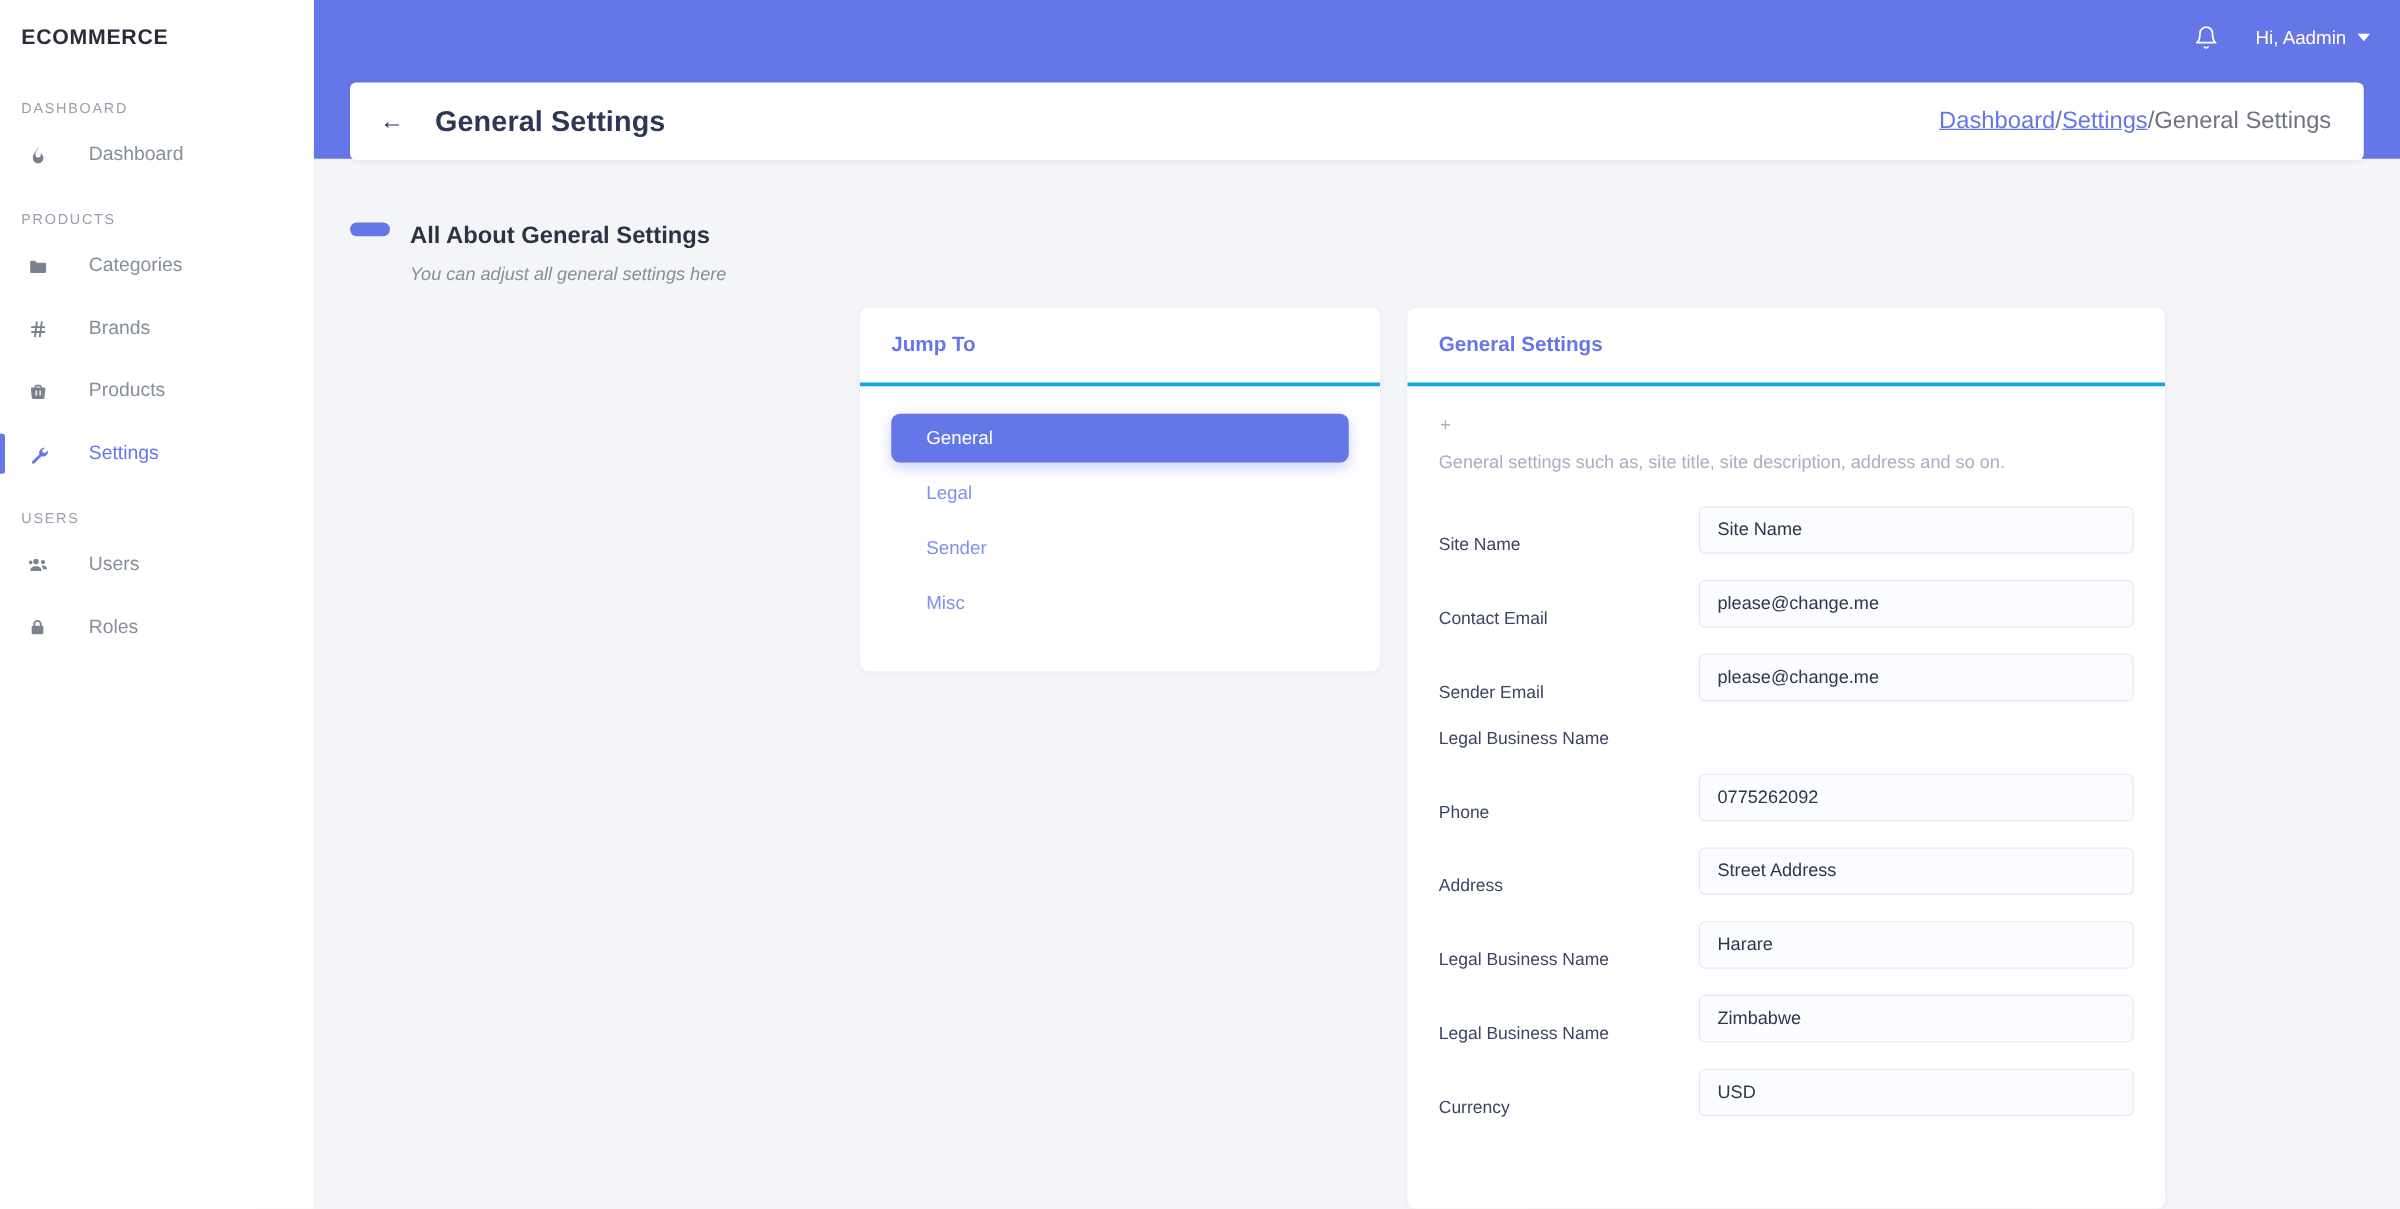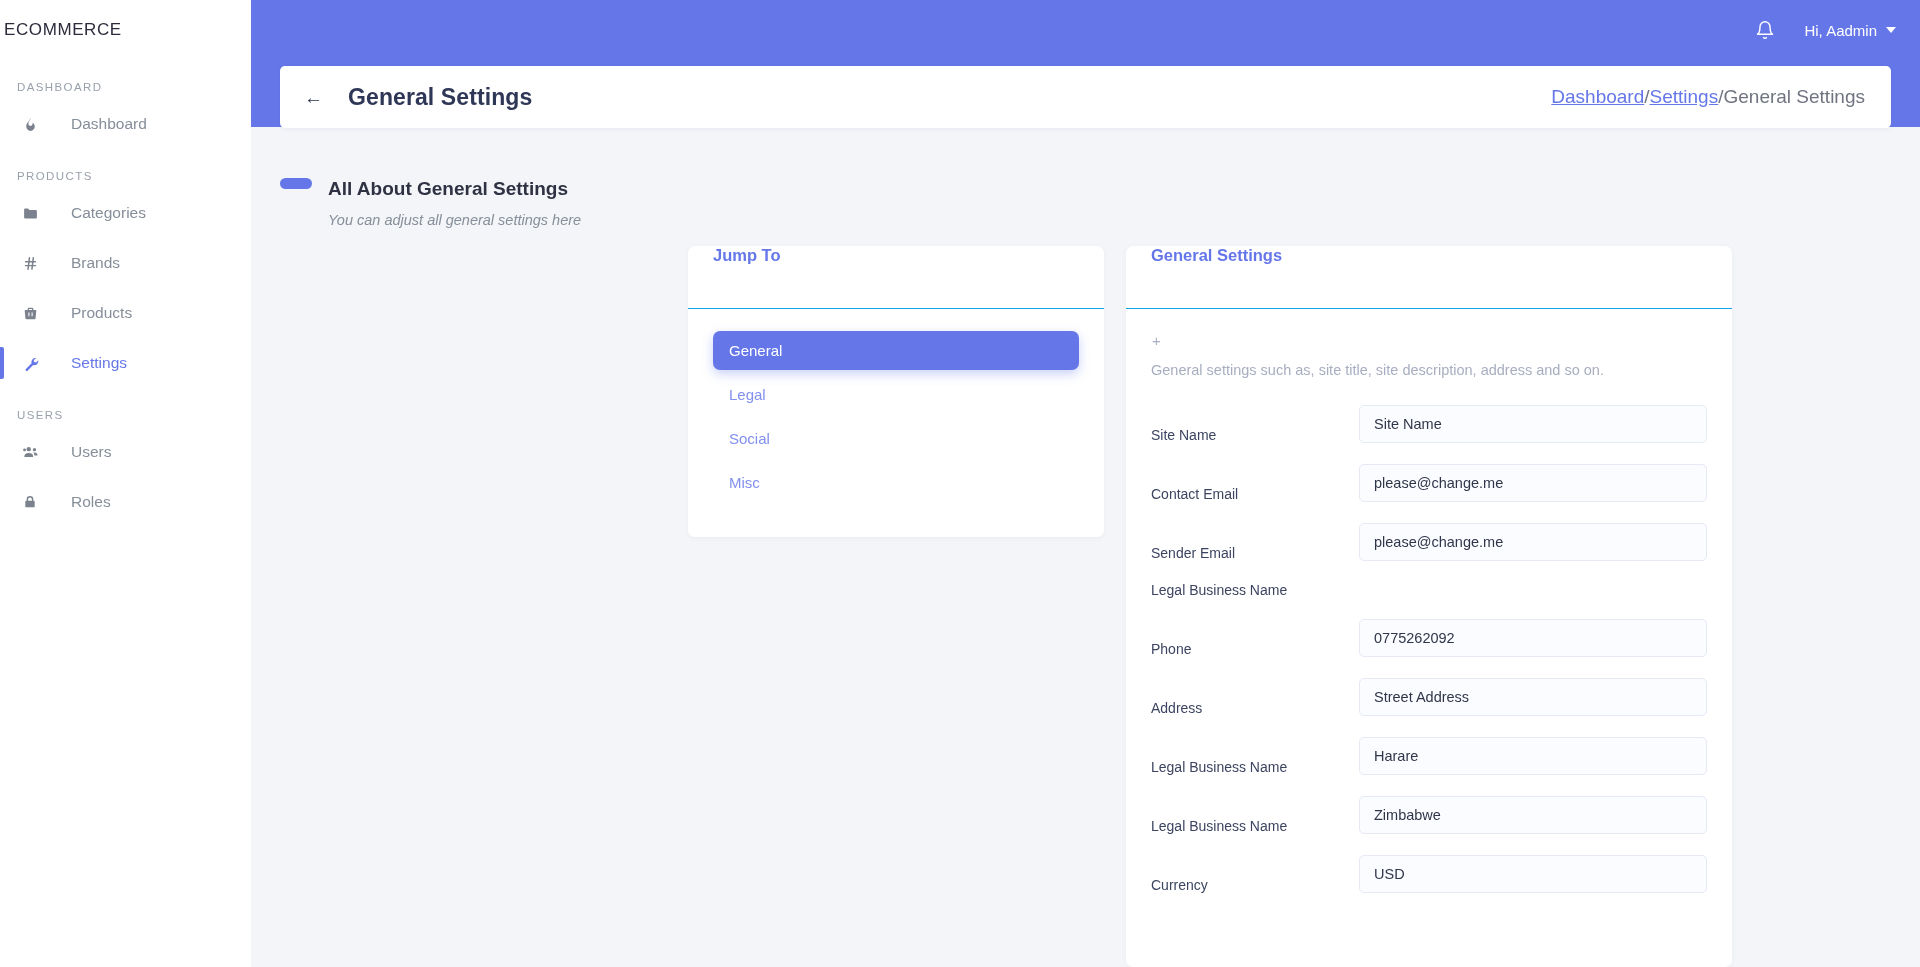--- a/index.html
+++ b/index.html
@@ -20,24 +20,24 @@
     background: #ffffff;
     flex: 0 0 251px;
     padding-top: 0;
     position: relative;
     z-index: 5;
   }
   .brand {
     height: 60px;
     display: flex;
     align-items: center;
-    padding-left: 4px;
+    padding-left: 17px;
     letter-spacing: 0.6px;
     font-size: 17px;
-    font-weight: normal;
+    font-weight: bold;
     color: #2b2b3c;
   }
   .nav-section-title {
     font-size: 11.5px;
     letter-spacing: 1.4px;
     color: #9aa0ab;
     padding-left: 17px;
     margin-top: 21px;
     margin-bottom: 6px;
     text-transform: uppercase;
@@ -197,36 +197,37 @@
     background: #ffffff;
     border-radius: 7px;
     box-shadow: 0 1px 5px rgba(60,70,110,0.055);
   }
   .card-jump { width: 416px; flex: 0 0 416px; height: 291px; }
   .card-general { flex: 1 1 auto; min-height: 721px; }
 
   .card-header {
     height: 63px;
     display: flex;
+    align-items: center;
     padding-left: 25px;
-    border-bottom: 1px solid #0ea5e9;
+    border-bottom: 3px solid #0ea5e9;
   }
   .card-header-title {
     color: #6577e8;
     font-size: 16.5px;
     font-weight: bold;
   }
   .card-body { padding: 22px 25px 25px 25px; }
 
   .jump-list { display: flex; flex-direction: column; }
   .jump-item {
     height: 39px;
     display: flex;
     align-items: center;
-    padding-left: 16px;
+    padding-left: 28px;
     color: #8290ee;
     font-size: 15px;
     border-radius: 7px;
     margin-bottom: 5px;
     cursor: pointer;
   }
   .jump-item.active {
     background: #6577e8;
     color: #ffffff;
     box-shadow: 0 4px 11px rgba(101,119,232,0.35);
@@ -387,21 +388,21 @@
         </div>
         <div class="card-body">
           <div class="jump-list" id="jump-list">
               <div class="jump-item active">
                 <span>General</span>
               </div>
               <div class="jump-item">
                 <span>Legal</span>
               </div>
               <div class="jump-item">
-                <span>Social</span>
+                <span>Sender</span>
               </div>
               <div class="jump-item">
                 <span>Misc</span>
               </div>
             </div>
         </div>
       </div>
 
       <div class="card card-general">
         <div class="card-header">

